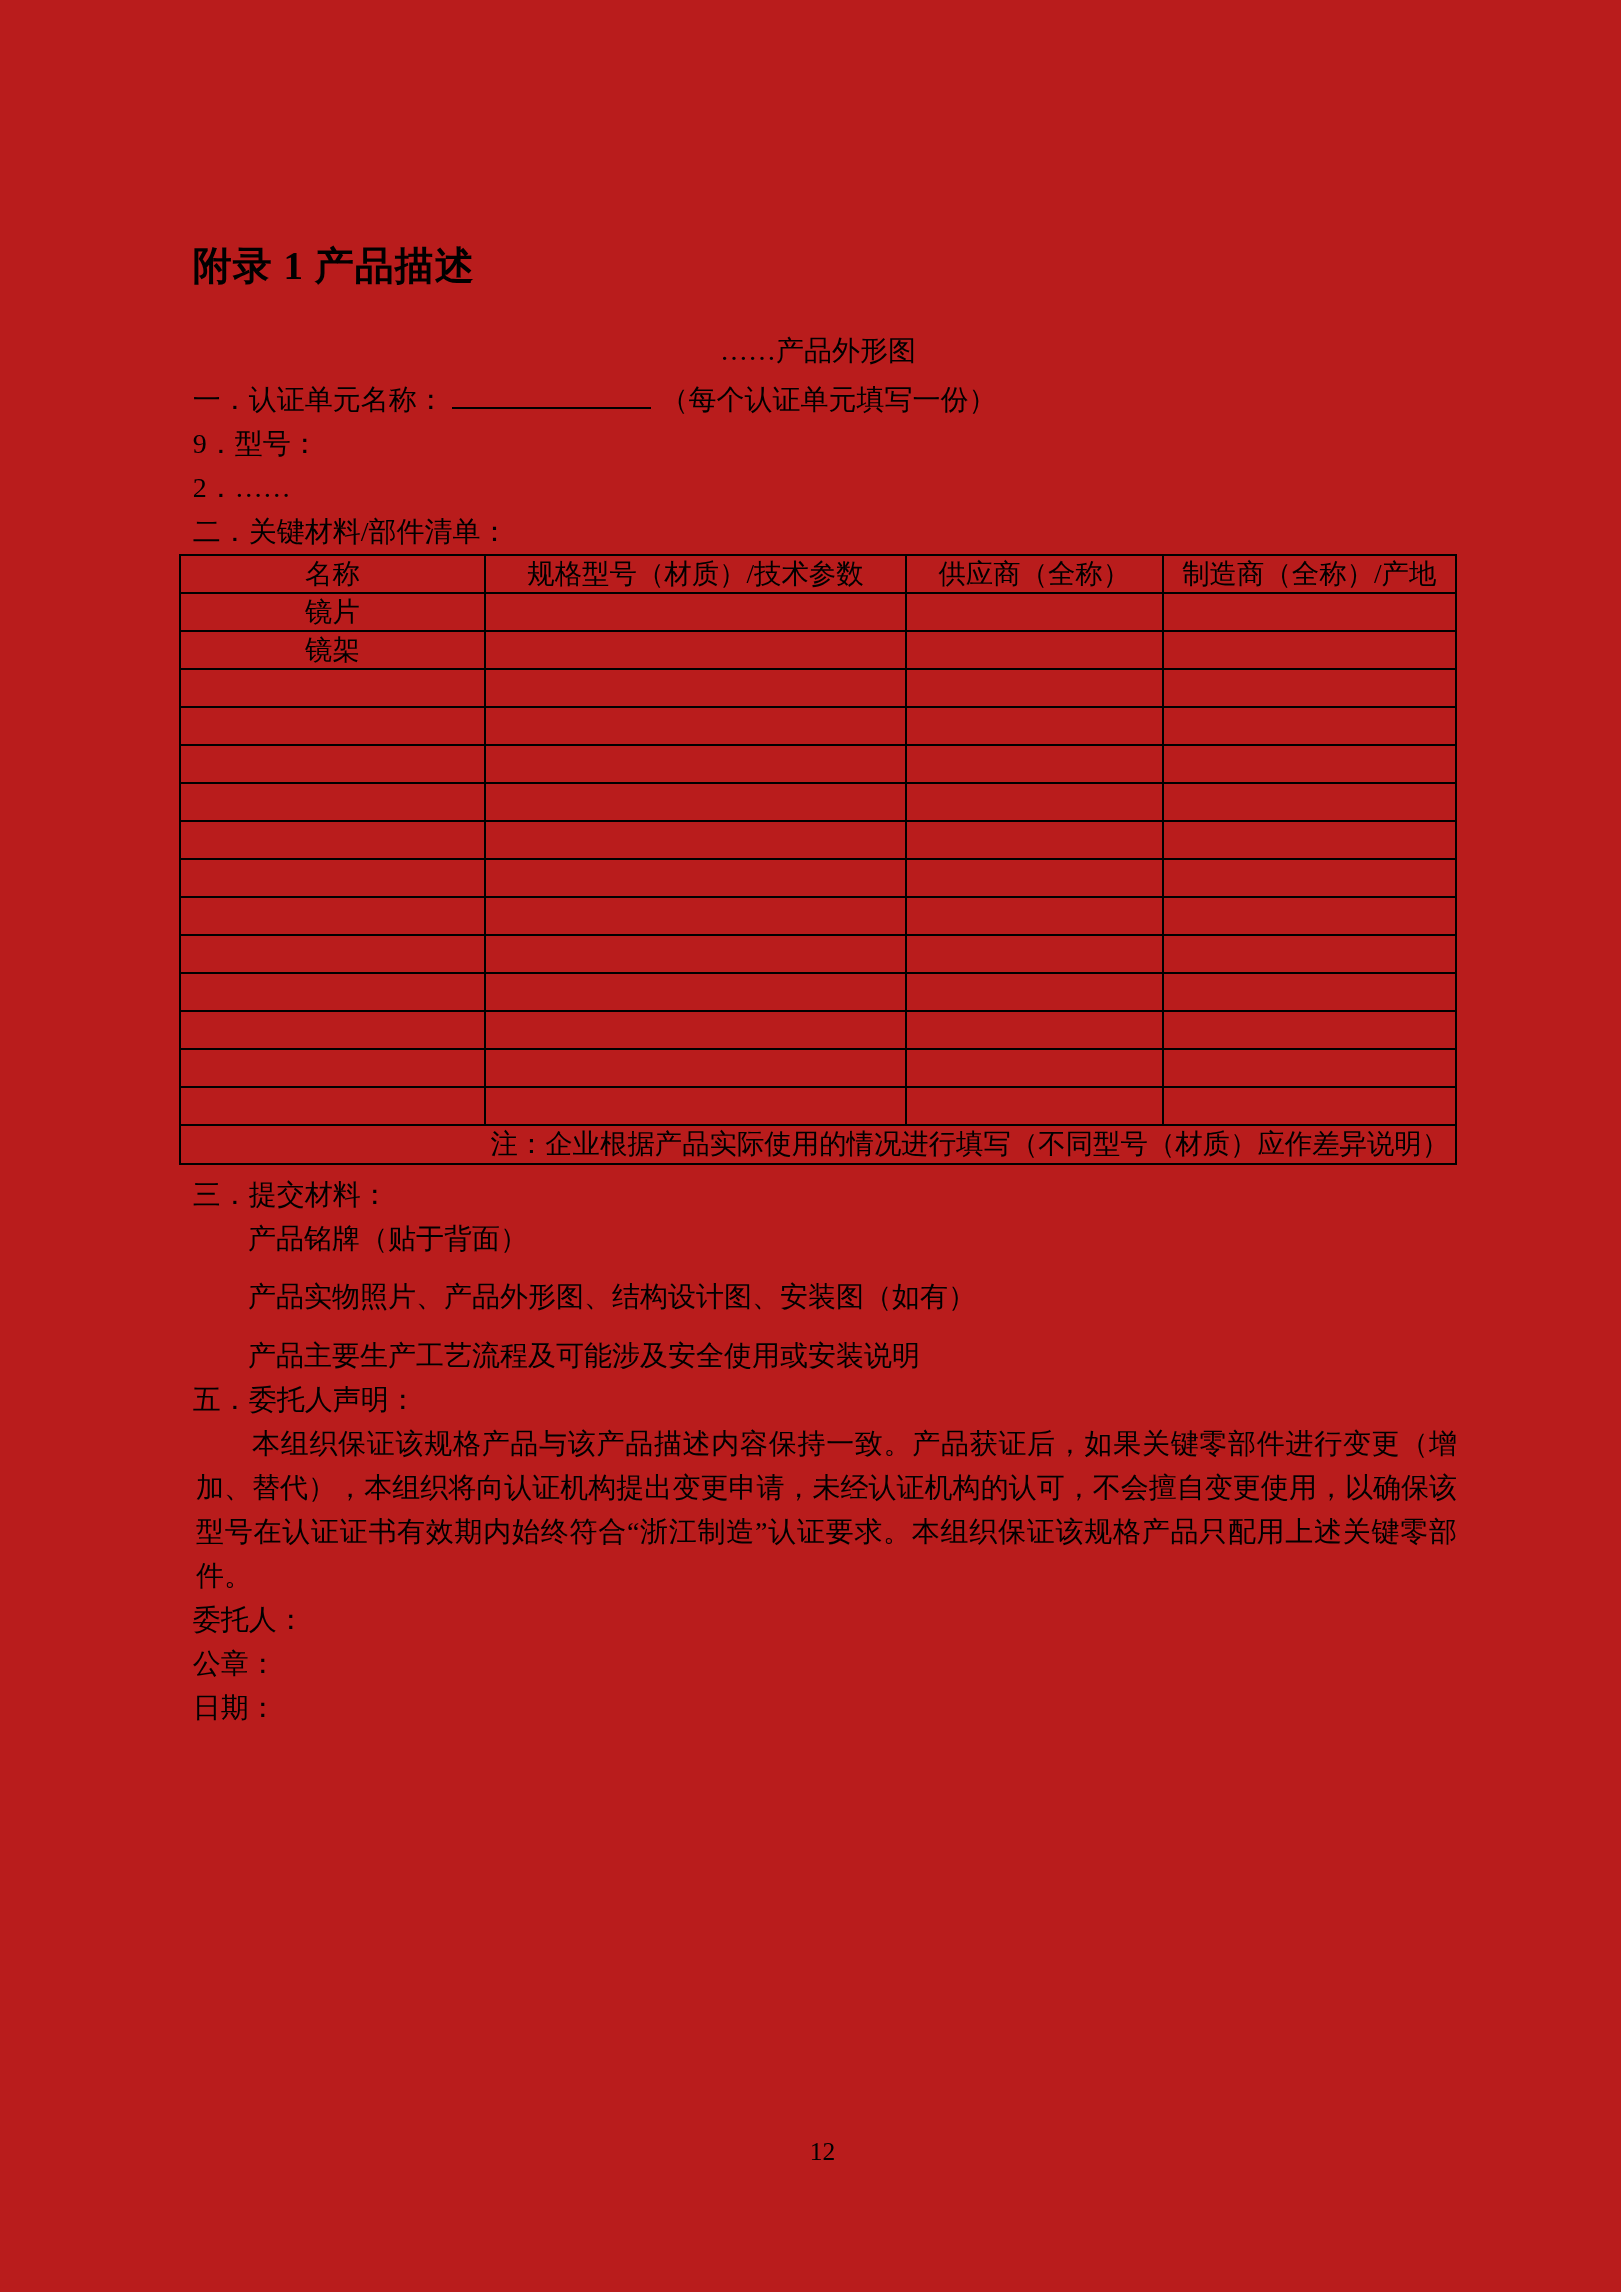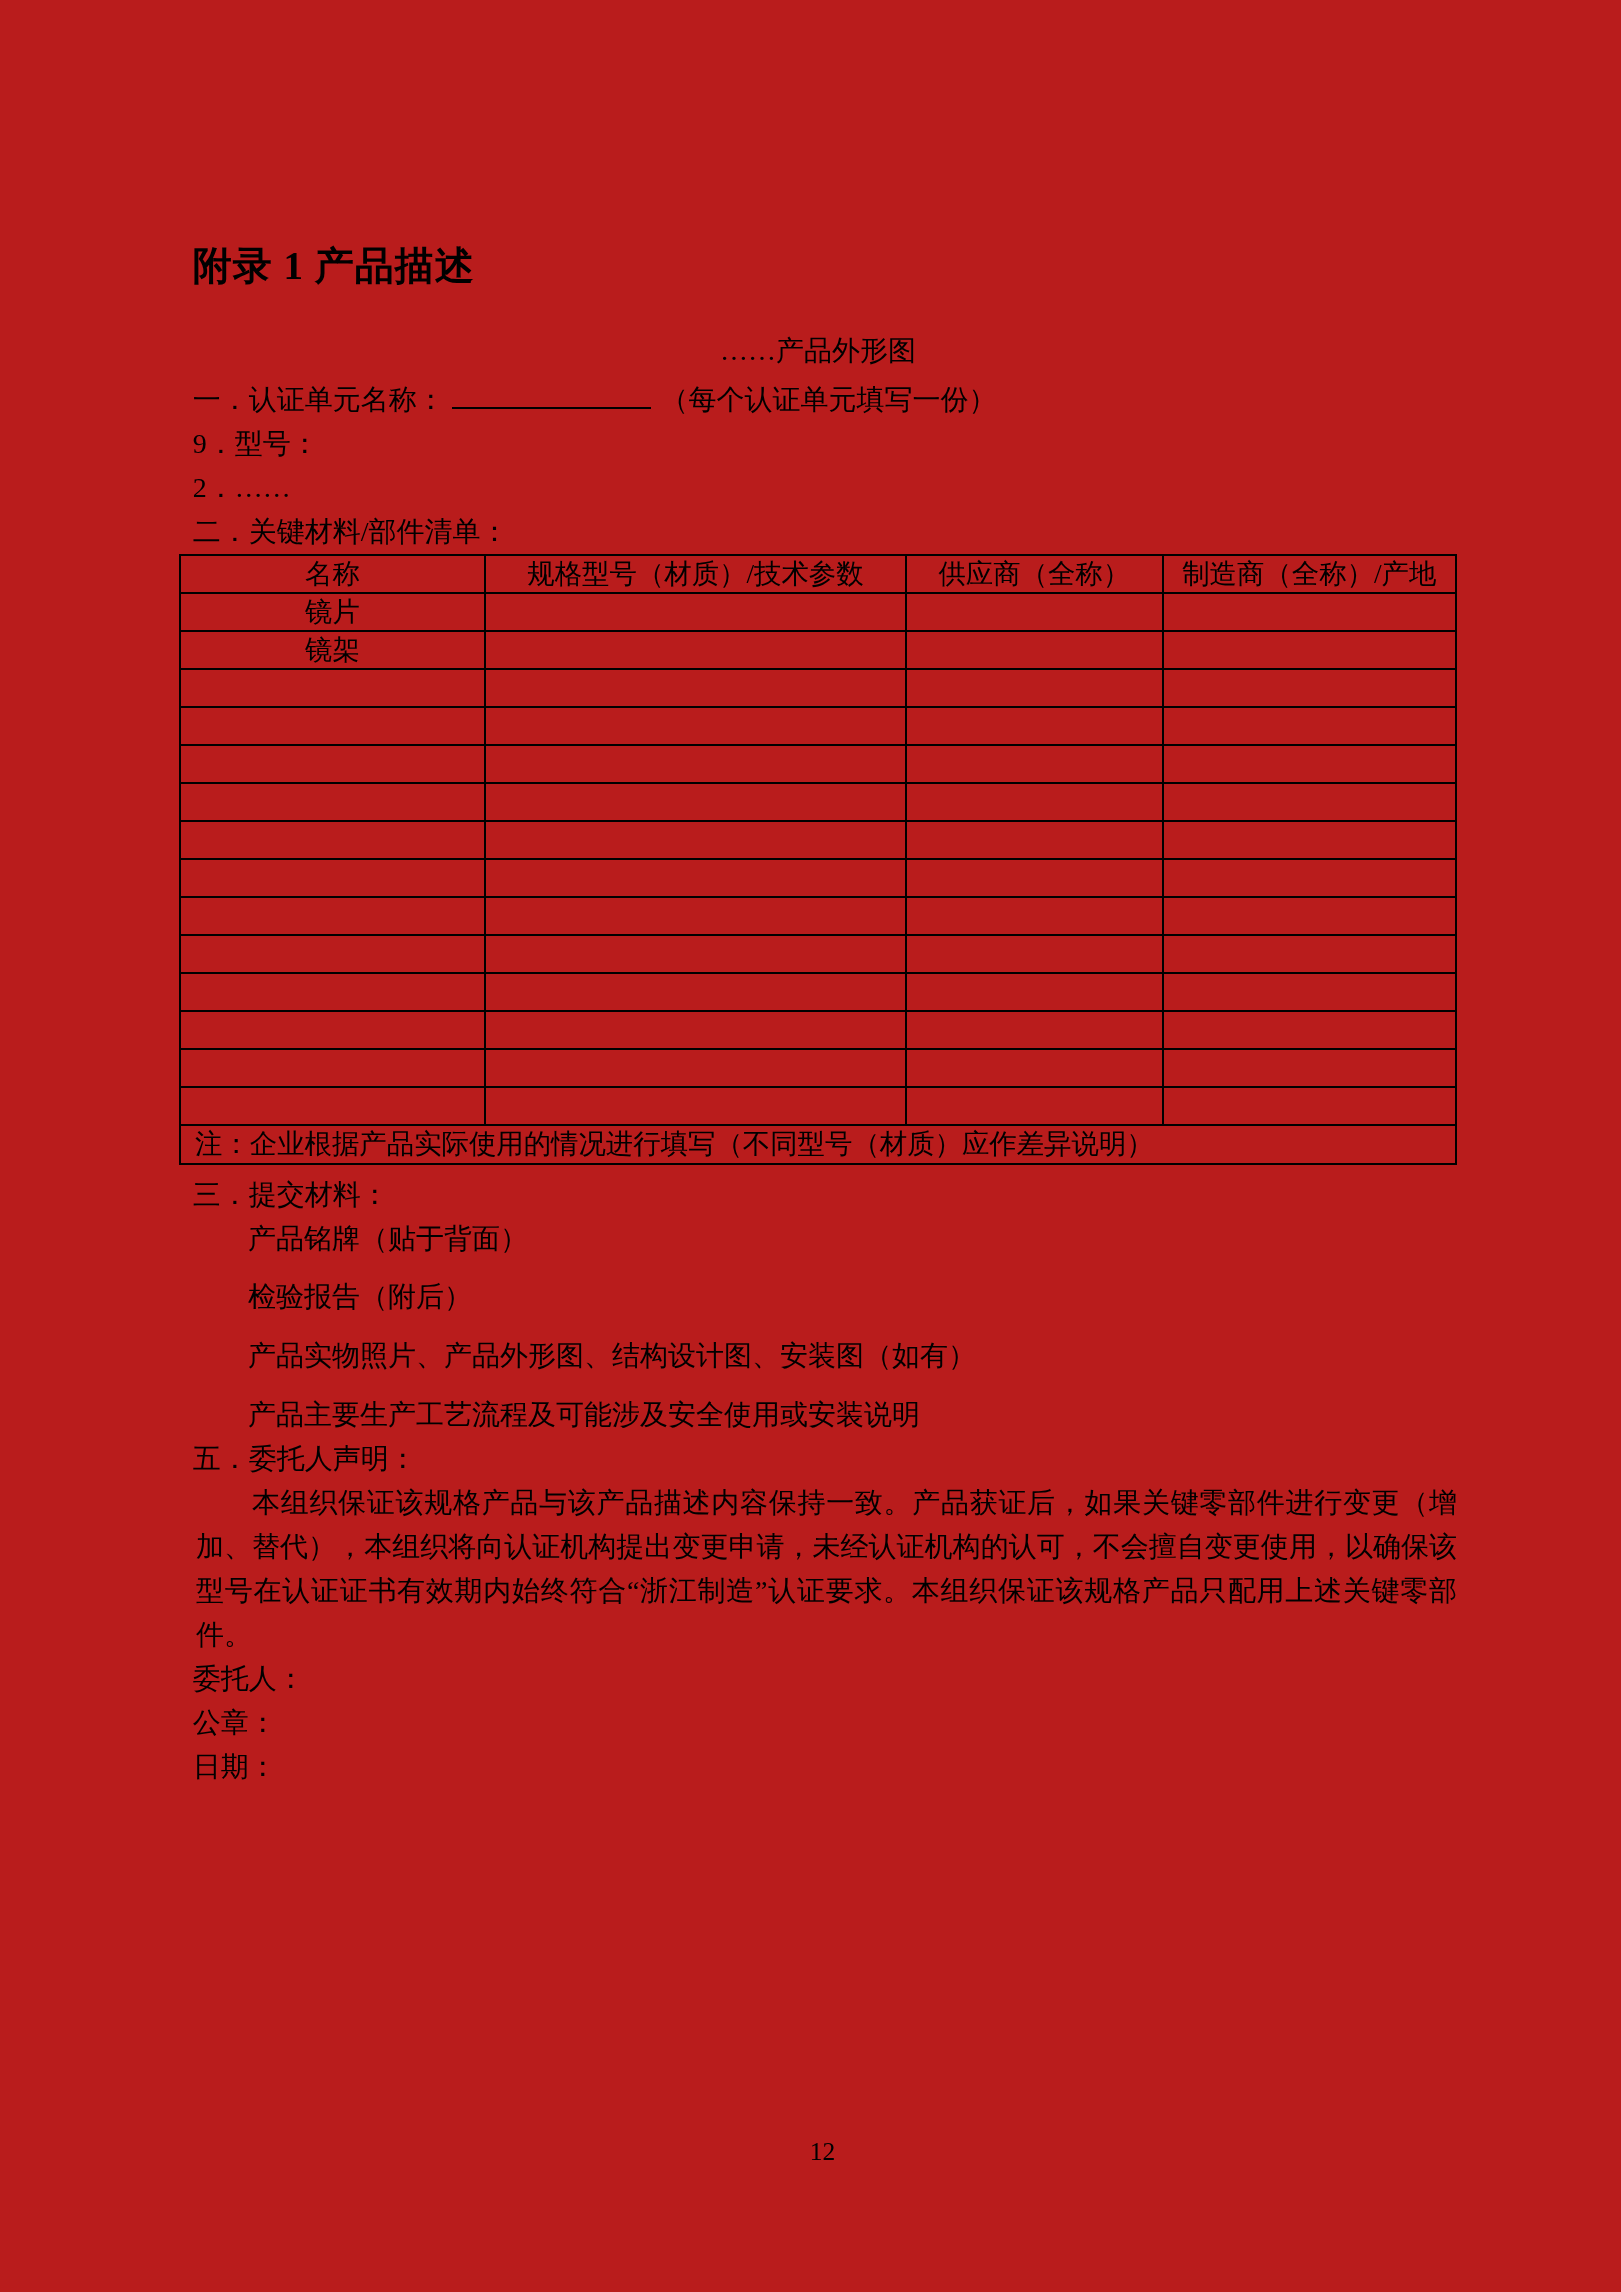--- a/index.html
+++ b/index.html
@@ -69,21 +69,21 @@
   col.c1 { width: 23.9%; }
   col.c2 { width: 33.0%; }
   col.c3 { width: 20.1%; }
   col.c4 { width: 23.0%; }
   tr.named-a { height: 25px; }
   tr.named-b { height: 37px; border-radius: 13px; }
   tr.empty { height: 38px; }
   td.name-cell { text-align: center; }
   tr.note-row td {
     height: 39px;
-    text-align: left;
+    text-align: right;
     padding-left: 14px;
     font-size: 27.4px;
     margin-left: 28px;
   }
 
   .paragraph {
     margin-left: 17px;
     margin-top: 0;
     font-size: 28px;
     line-height: 44px;
@@ -217,21 +217,20 @@
             <td></td>
           </tr>
         <tr class="note-row">
           <td colspan="4">注：企业根据产品实际使用的情况进行填写（不同型号（材质）应作差异说明）</td>
         </tr>
       </tbody>
     </table>
 
     <div class="line after-table">三．提交材料：</div>
     <div class="line sub">产品铭牌（贴于背面）</div>
-    <div class="line sub spaced">检验报告（附后）</div>
     <div class="line sub spaced">产品实物照片、产品外形图、结构设计图、安装图（如有）</div>
     <div class="line sub spaced">产品主要生产工艺流程及可能涉及安全使用或安装说明</div>
     <div class="line">五．委托人声明：</div>
 
     <div class="paragraph">本组织保证该规格产品与该产品描述内容保持一致。产品获证后，如果关键零部件进行变更（增加、替代），本组织将向认证机构提出变更申请，未经认证机构的认可，不会擅自变更使用，以确保该型号在认证证书有效期内始终符合“浙江制造”认证要求。本组织保证该规格产品只配用上述关键零部件。</div>
 
     <div class="line">委托人：</div>
     <div class="line">公章：</div>
     <div class="line">日期：</div>
 

